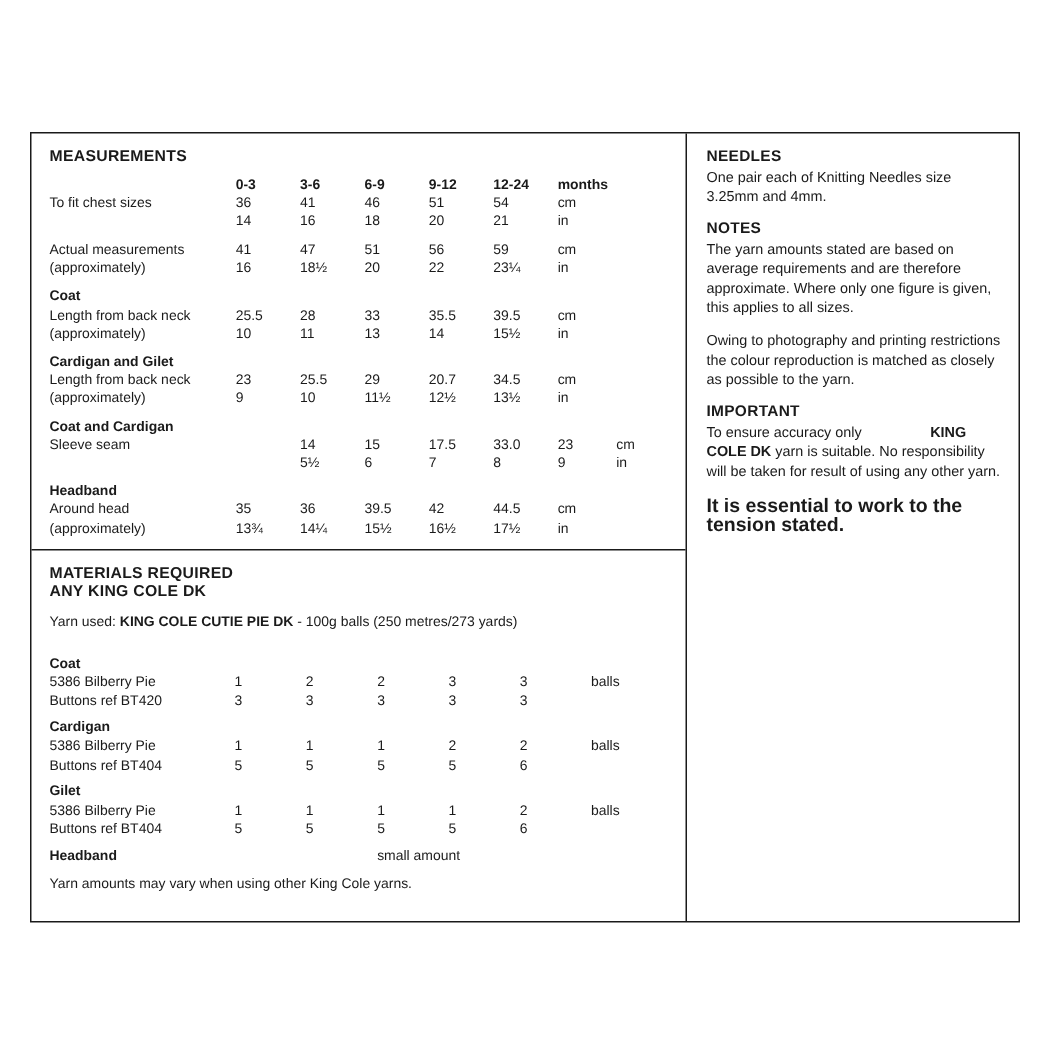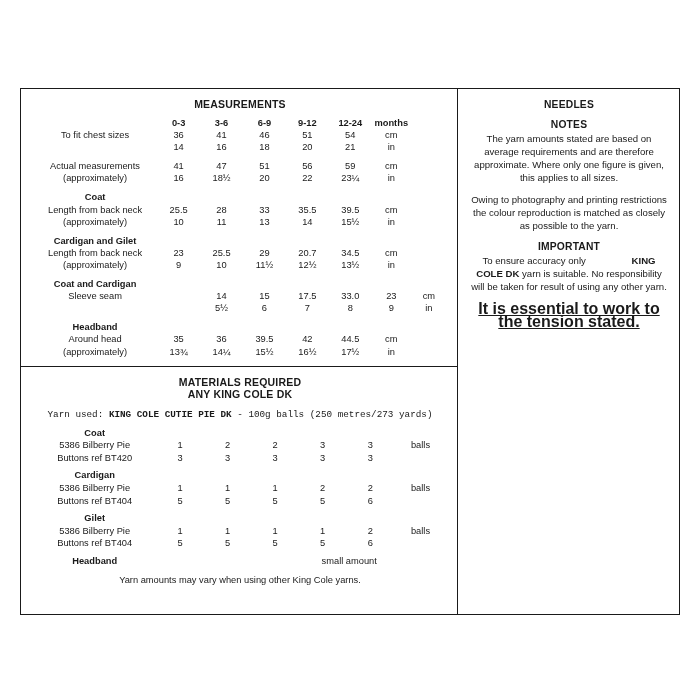--- a/index.html
+++ b/index.html
@@ -16,21 +16,20 @@
   }
   .page {
     position: absolute;
     left: 20px;
     top: 88px;
     width: 660px;
     height: 527px;
     border: 1px solid #1a1a1a;
     box-sizing: border-box;
     display: flex;
-    text-align: center;
   }
   .left-col {
     width: 437px;
     border-right: 1px solid #1a1a1a;
     box-sizing: border-box;
     display: flex;
     flex-direction: column;
   }
   .right-col {
     flex: 1;
@@ -85,47 +84,45 @@
   table.mat td {
     padding: 0;
     vertical-align: top;
     line-height: 12.6px;
   }
   td.mlbl { width: 128px; }
   td.mcol { width: 50px; }
   td.munit { width: 55px; margin-top: 28px; }
   .yarnline {
     font-size: 9.3px;
-    margin: 2px 0 7px 0;
-    font-family: Liberation Mono, monospace;
+    margin: 2px 0 17px 0;
   }
   .yarnline b { font-weight: bold; }
   .note-line {
     font-size: 9.3px;
     margin-top: 7px;
   }
   .rsect {
     font-size: 10.3px;
     font-weight: bold;
     margin: 0 0 2px 0;
     letter-spacing: 0.2px;
   }
   .rtext {
     font-size: 9.6px;
     line-height: 13px;
     margin: 0 0 9px 0;
   }
   .rtext b { font-weight: bold; margin-left: 43px; }
   .rblock { margin-bottom: 9px; }
   .bold-para {
-    font-size: 16px;
+    font-size: 13px;
     line-height: 13px;
     font-weight: bold;
-    margin: 7px;
-    text-decoration: underline;
+    margin: 0;
   }
 </style>
 </head>
 <body>
 
 <div class="page">
 
   <div class="left-col">
 
     <div class="measurements">
@@ -392,20 +389,21 @@
       </tbody>
         </table>
 
       <div class="note-line">Yarn amounts may vary when using other King Cole yarns.</div>
     </div>
   </div>
 
   <div class="right-col">
     <div class="rblock">
       <div class="rsect">NEEDLES</div>
+      <p class="rtext">One pair each of Knitting Needles size 3.25mm and 4mm.</p>
     </div>
 
     <div class="rblock">
       <div class="rsect">NOTES</div>
       <p class="rtext">The yarn amounts stated are based on average requirements and are therefore approximate. Where only one figure is given, this applies to all sizes.</p>
       <p class="rtext">Owing to photography and printing restrictions the colour reproduction is matched as closely as possible to the yarn.</p>
     </div>
 
     <div class="rblock">
       <div class="rsect">IMPORTANT</div>

